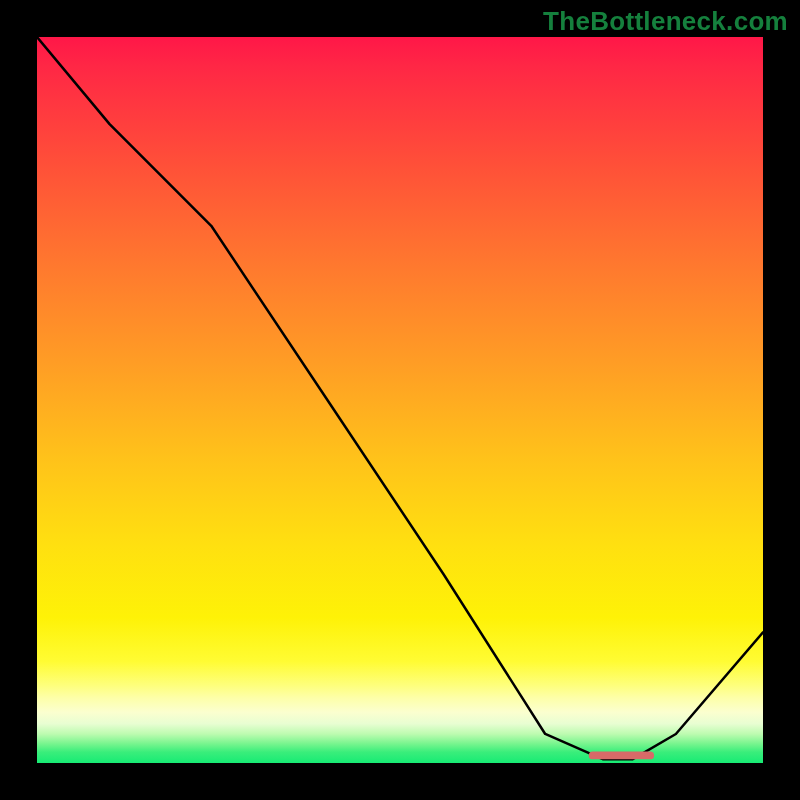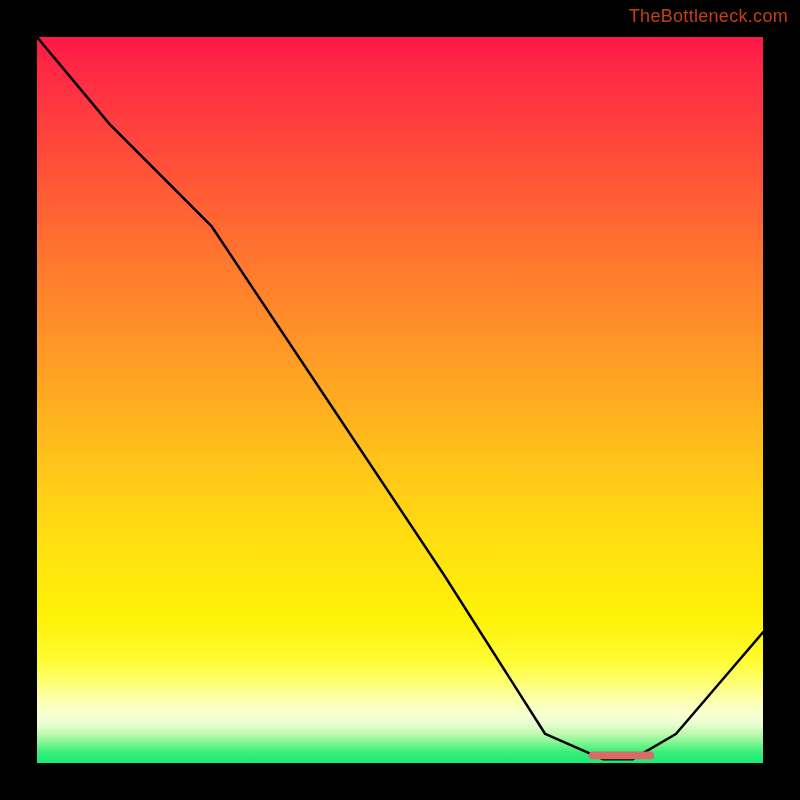--- a/index.html
+++ b/index.html
@@ -63,23 +63,23 @@
     stroke-linejoin: round;
   }
   .marker {
     fill: #d86a68;
     stroke: none;
   }
   .watermark {
     position: absolute;
     top: 6px;
     right: 12px;
-    color: #c2410c;
-    font-size: 18px;
-    font-weight: 400;
+    color: #15803d;
+    font-size: 26px;
+    font-weight: 700;
     letter-spacing: 0.3px;
   }
 </style>
 </head>
 <body>
 
 <div class="chart-container">
   <div class="plot-area">
     <div class="gradient-bg"></div>
     <svg class="overlay" viewBox="0 0 100 100" preserveAspectRatio="none">

